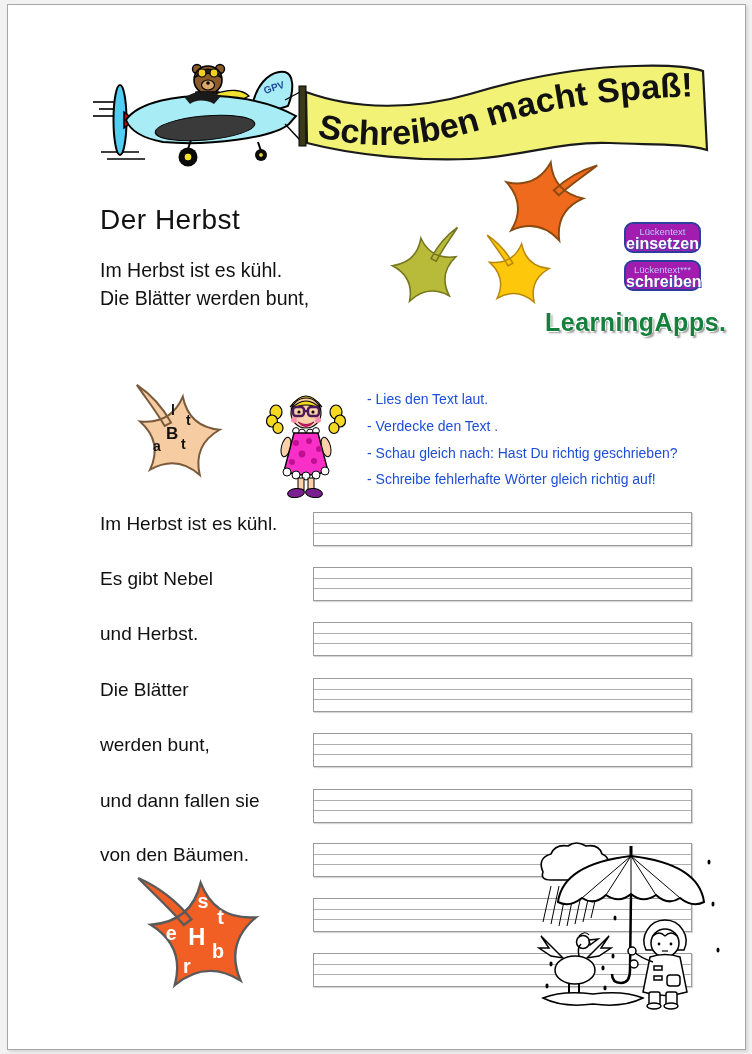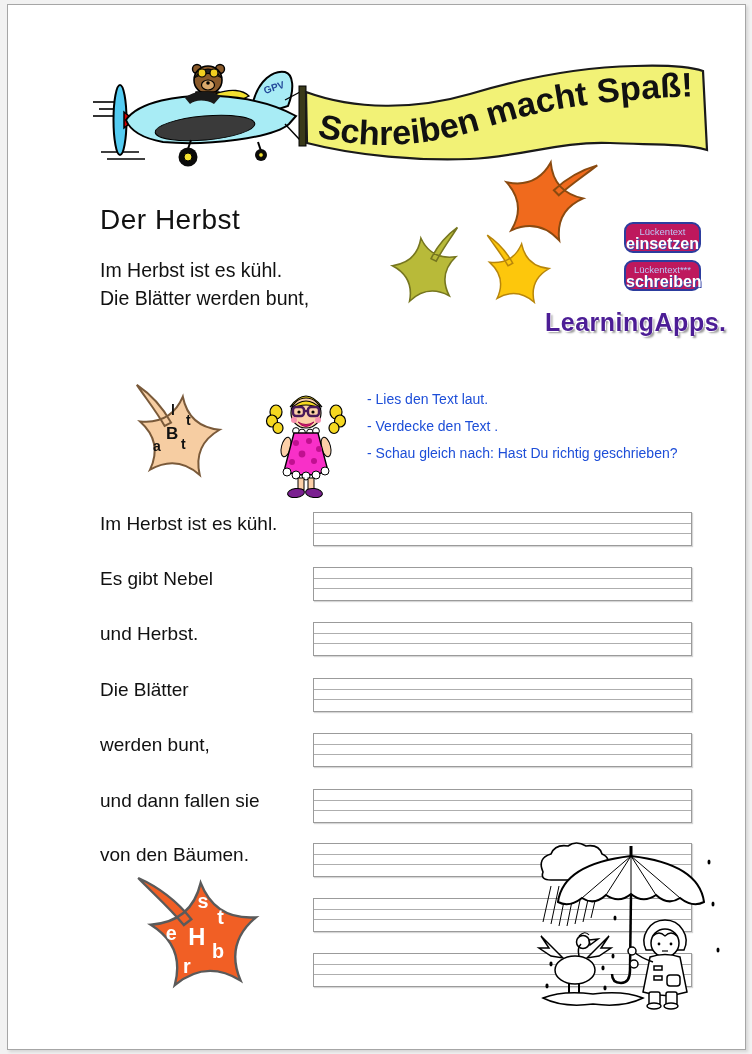--- a/index.html
+++ b/index.html
@@ -14,27 +14,27 @@
     background:#fff;border:1px solid #a6a6a6;
     box-shadow:2px 2px 3px rgba(0,0,0,.12);
   }
   .abs{position:absolute;}
   
   .doc-title{left:100px;top:204px;font-size:28px;letter-spacing:.5px;}
   .intro{left:100px;top:256px;font-size:19.5px;line-height:28px;}
   
   .side-btn{
     left:624px;width:77px;height:31px;border-radius:9px;
-    background:#be185d;border:2px solid #2c3d9e;
+    background:#a21caf;border:2px solid #2c3d9e;
     text-align:center;cursor:pointer;box-sizing:border-box;
   }
   .side-btn .l1{display:block;font-size:9.5px;color:#bcc6f6;margin-top:2px;line-height:11px;}
   .side-btn .l2{display:block;font-size:16px;font-weight:bold;color:#fff;line-height:13px;text-shadow:1px 1px 0 #3a49aa;}
   .logo{
-    left:545px;top:308px;font-size:25px;font-weight:bold;color:#4c1d95;
+    left:545px;top:308px;font-size:25px;font-weight:bold;color:#15803d;
     text-shadow:-1px -1px 0 #ffffff,1px -1px 0 #ffffff,-1px 1px 0 #ffffff,2px 2px 2px #9a9a9a;
     letter-spacing:.5px;cursor:pointer;
   }
   
   .instr{left:367px;top:386px;font-size:14px;line-height:26.8px;color:#1d4ed8;}
   
   .wrow{position:absolute;left:0;width:752px;height:34px;}
   .wlabel{position:absolute;left:100px;top:0;font-size:19px;line-height:24px;white-space:nowrap;}
   .wbox{
     position:absolute;left:313px;top:0;width:377px;height:32px;
@@ -198,20 +198,21 @@
   <rect x="32" y="95" width="6" height="12" fill="#fcd0a8" stroke="#000"></rect>
   <rect x="42" y="95" width="6" height="12" fill="#fcd0a8" stroke="#000"></rect>
   <ellipse cx="30" cy="110" rx="8.5" ry="4.5" fill="#7a2090" stroke="#000" transform="rotate(-8 30 110)"></ellipse>
   <ellipse cx="48" cy="110" rx="8.5" ry="4.5" fill="#7a2090" stroke="#000" transform="rotate(8 48 110)"></ellipse>
 </svg>
 
 <div class="abs instr">
   <div>- Lies den Text laut.</div>
   <div>- Verdecke den Text .</div>
   <div>- Schau gleich nach: Hast Du richtig geschrieben?</div>
+  <div>- Schreibe fehlerhafte Wörter gleich richtig auf!</div>
 </div>
 
 <div class="wrow" style="top:512px">
   <span class="wlabel">Im Herbst ist es kühl.</span>
   <div class="wbox">
       <i class="i1"></i>
       <i class="i2"></i>
     </div>
 </div>
 <div class="wrow" style="top:567px">

